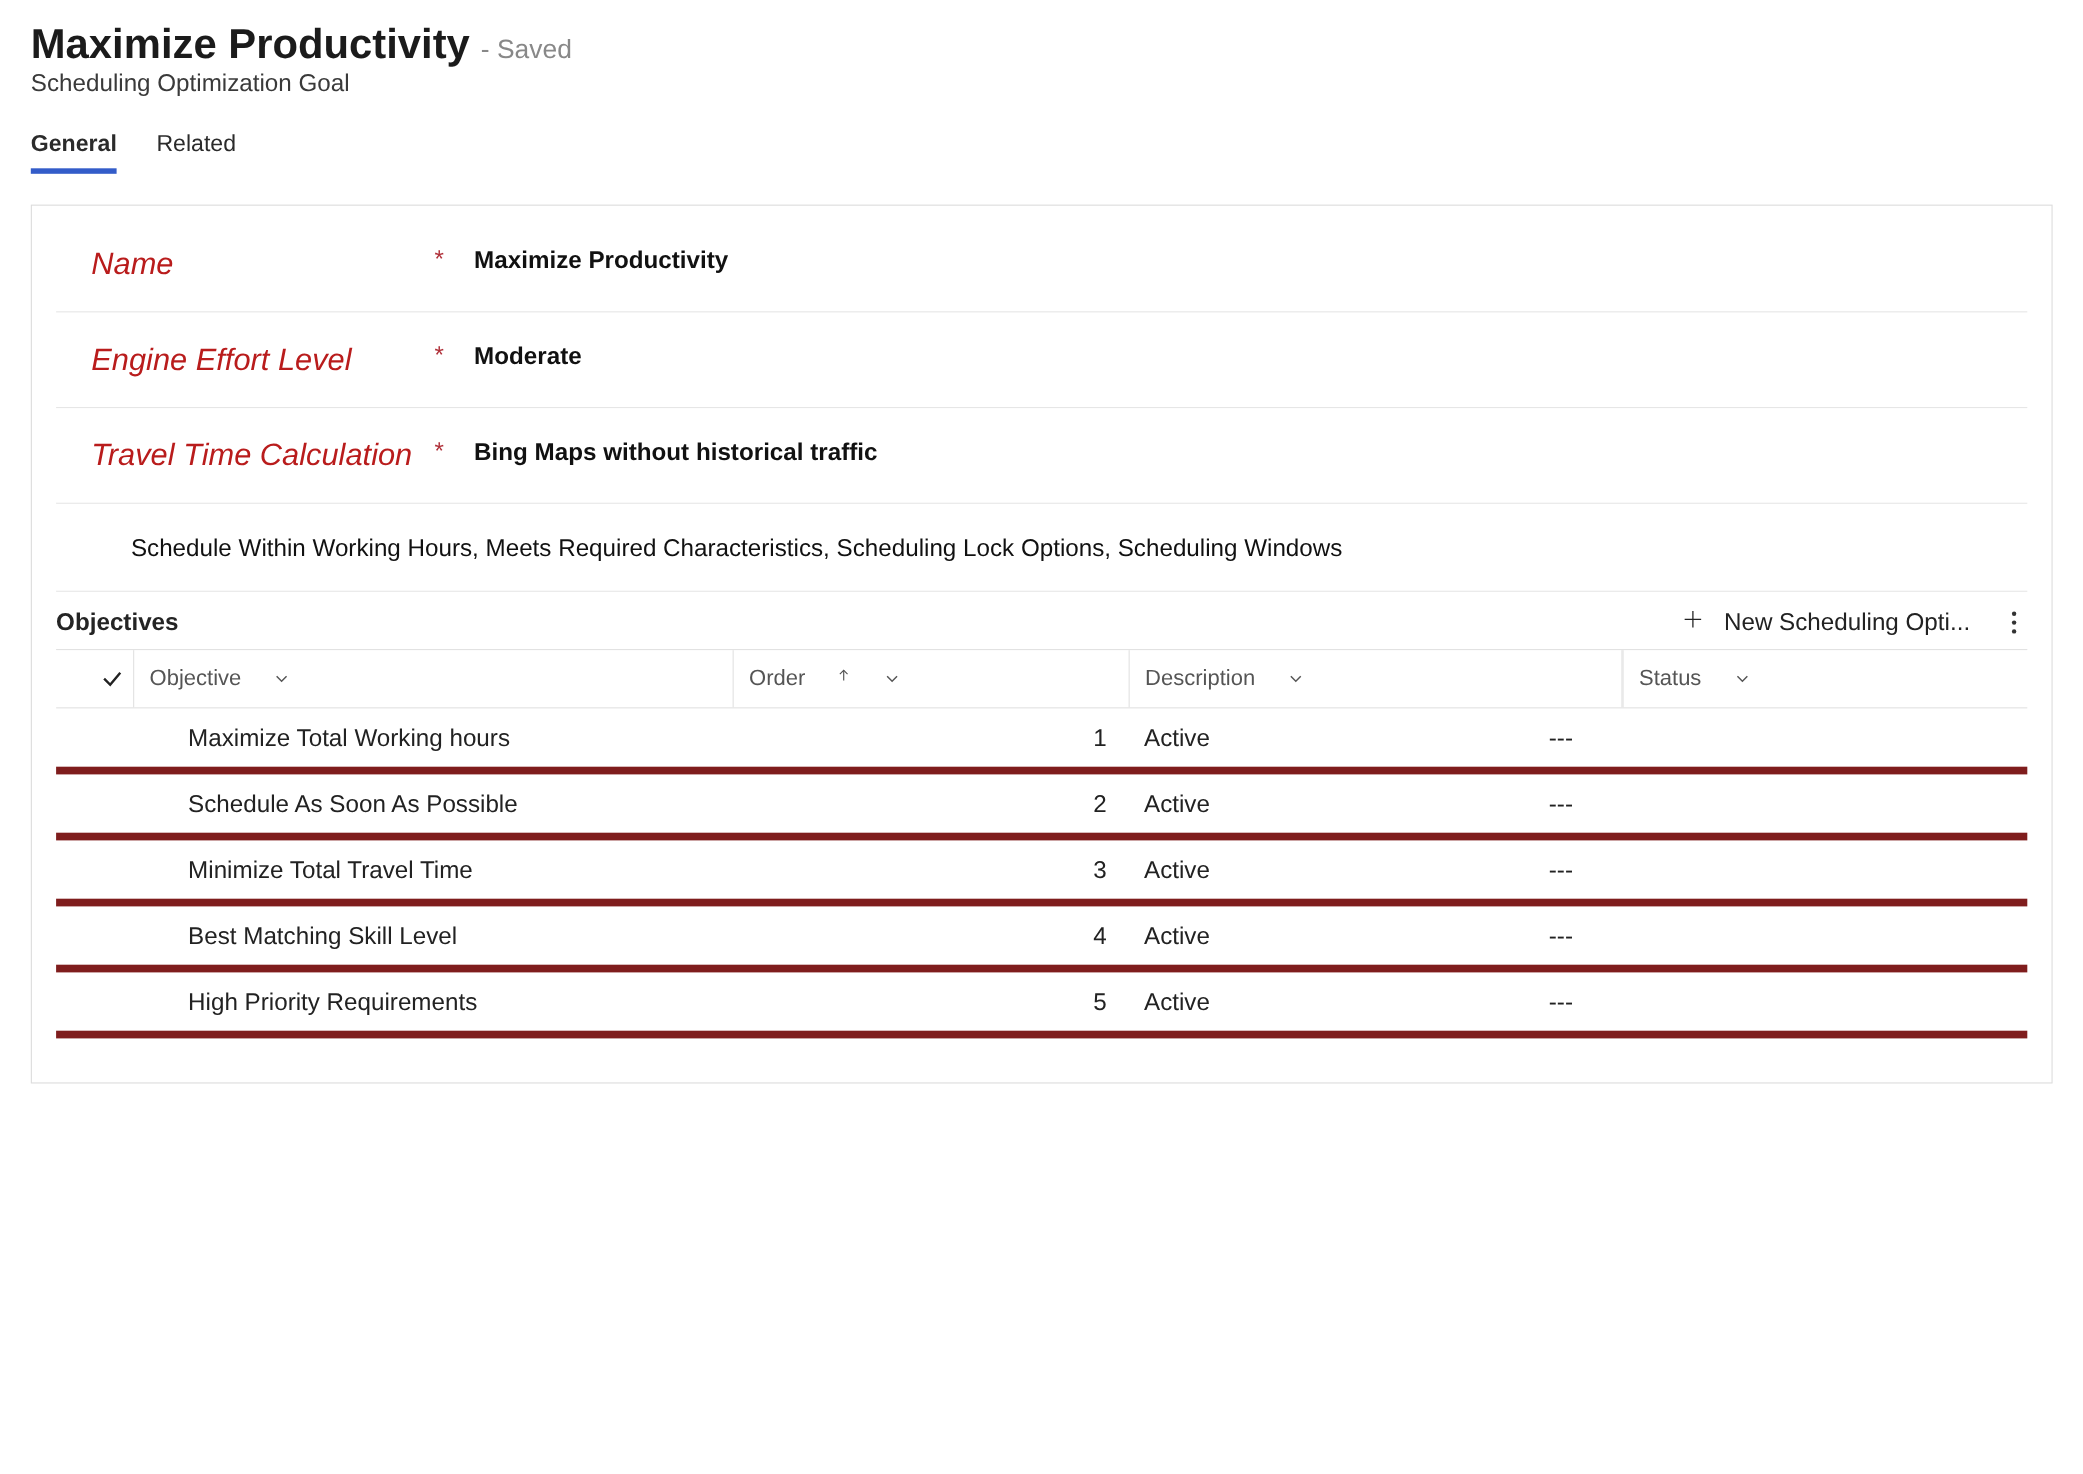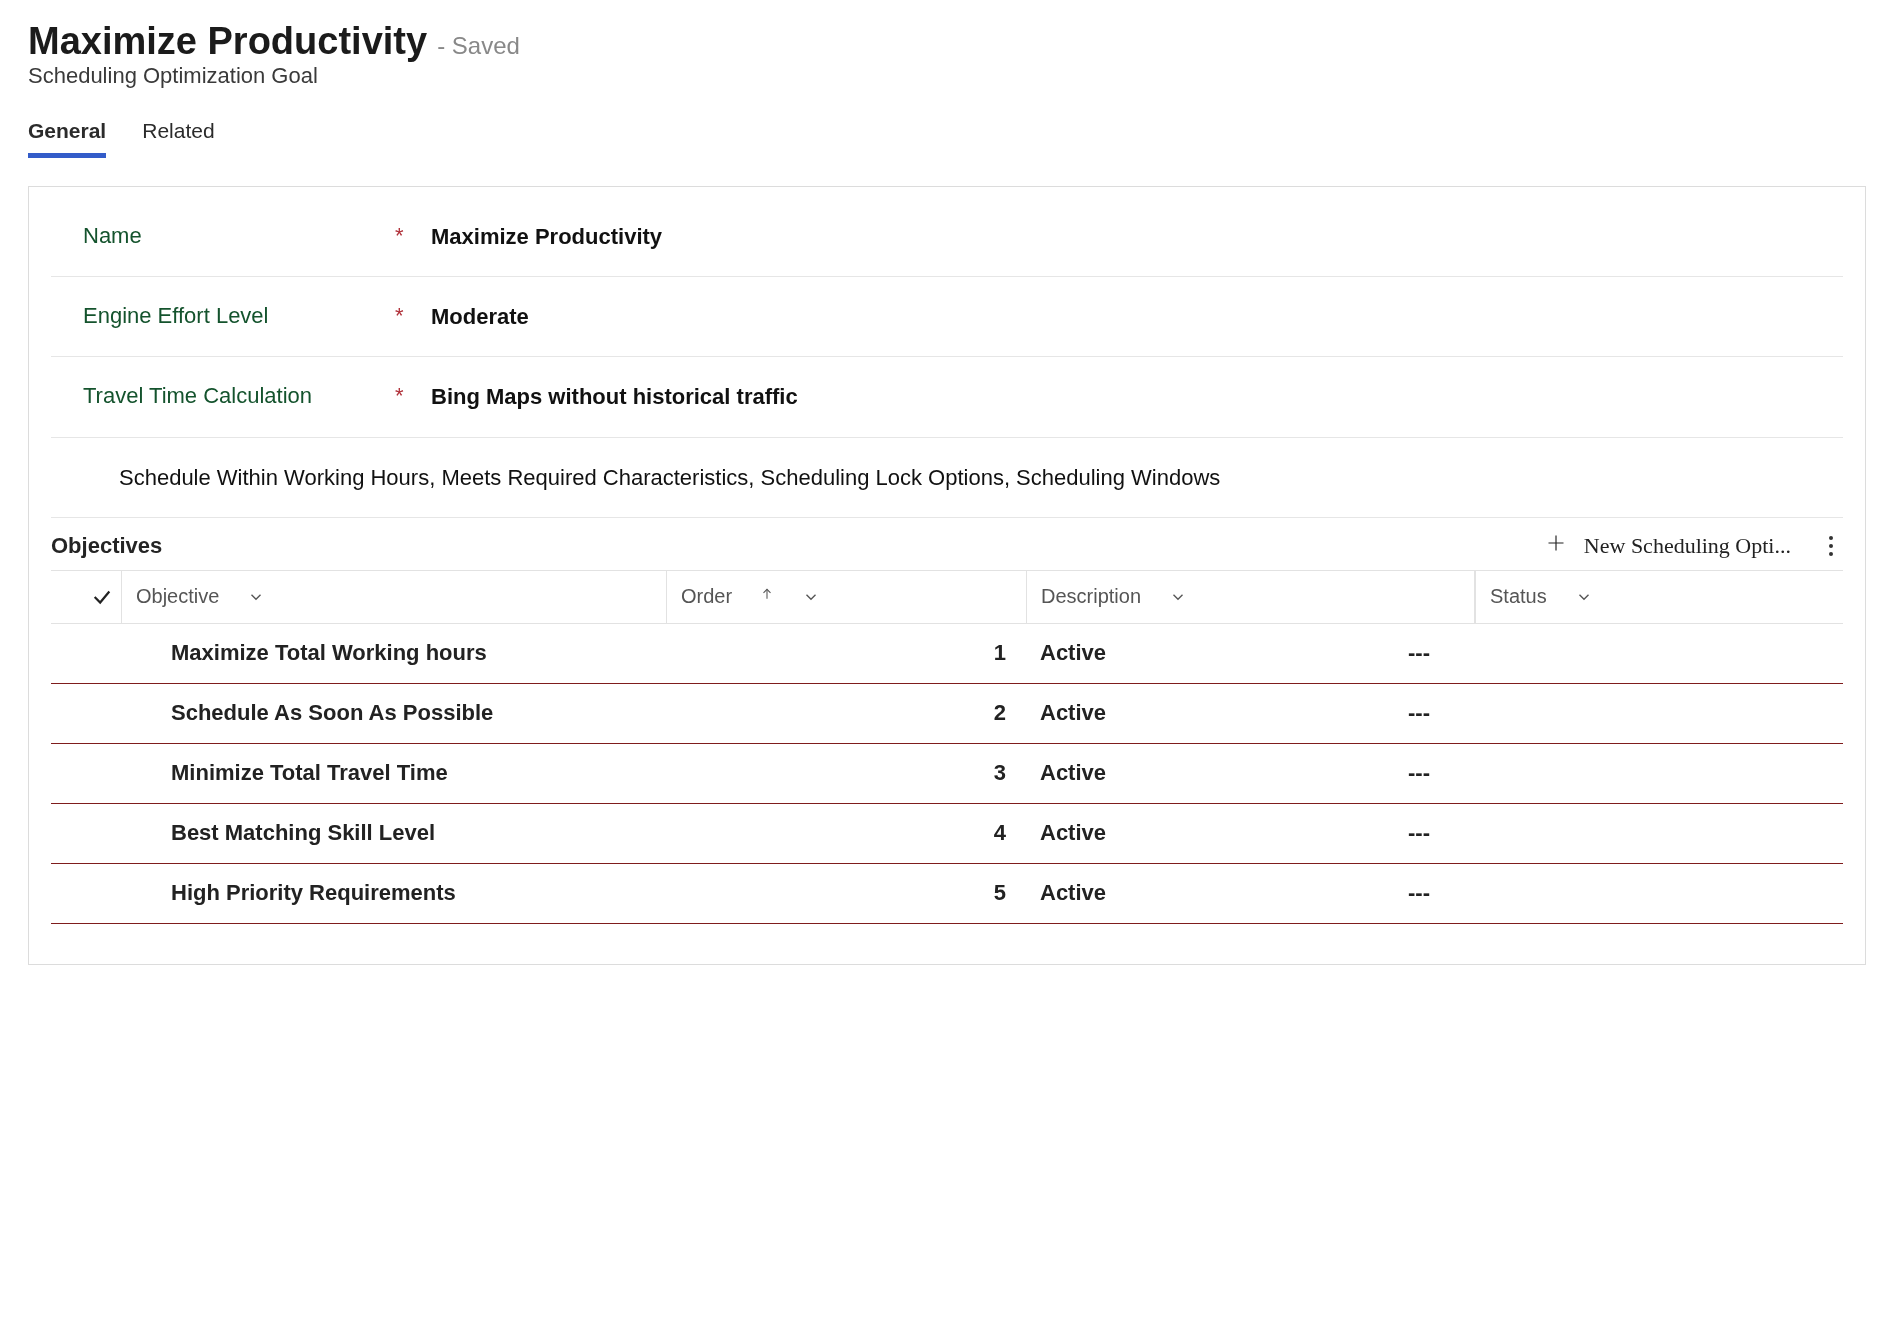--- a/index.html
+++ b/index.html
@@ -13,48 +13,48 @@
   .subtitle { font-size: 22px; color: #3a3a3a; margin-top: 0; }
 
   .tabs { display: flex; gap: 36px; margin-top: 30px; }
   .tab { font-size: 21px; color: #2b2b2b; padding-bottom: 10px; cursor: pointer; }
   .tab.active { font-weight: 600; border-bottom: 5px solid #335cc9; }
 
   .panel { border: 1px solid #dcdcdc; margin-top: 28px; padding: 10px 22px 40px 22px; }
 
   .field-row { display: flex; align-items: flex-start; border-bottom: 1px solid #e6e6e6; padding: 22px 0 22px 32px; }
   .field-row:last-of-type { border-bottom: none; }
-  .field-label { width: 312px; font-size: 22px; color: #14532d; line-height: 1.5; }
+  .field-label { width: 312px; font-size: 28px; color: #b91c1c; line-height: 1.5; font-style: italic; }
   .req { width: 36px; color: #b0313a; font-size: 22px; line-height: 1.5; }
   .field-value { flex: 1; font-size: 22px; color: #111; line-height: 1.6; }
   .field-value.bold { font-weight: 600; }
 
   .objectives-header { display: flex; align-items: center; justify-content: space-between; margin: 14px 0 10px 0; }
   .objectives-title { font-size: 22px; font-weight: 600; }
   .objectives-actions { display: flex; align-items: center; gap: 28px; }
-  .btn-new { display: flex; align-items: center; gap: 18px; font-size: 22px; color: #222; cursor: pointer; font-family: Liberation Serif, serif; }
+  .btn-new { display: flex; align-items: center; gap: 18px; font-size: 22px; color: #222; cursor: pointer; }
   .plus-icon svg { width: 20px; height: 20px; stroke: #222; stroke-width: 1.4; fill: none; }
   .more-icon { width: 24px; height: 28px; display: flex; align-items: center; justify-content: center; cursor: pointer; }
   .more-icon svg { width: 6px; height: 22px; fill: #333; }
 
   .grid { width: 100%; }
   .grid-header { display: flex; align-items: center; border-top: 1px solid #e2e2e2; border-bottom: 1px solid #e2e2e2; height: 54px; }
   .col-check { width: 70px; display: flex; justify-content: flex-end; padding-right: 8px; }
   .col-check svg { width: 22px; height: 22px; stroke: #222; stroke-width: 2.4; fill: none; }
   .col { display: flex; align-items: center; gap: 28px; height: 100%; padding-left: 14px; font-size: 20px; color: #555; }
   .col.divider { border-left: 1px solid #e2e2e2; }
   .col-objective { width: 545px; }
   .col-order { width: 360px; }
   .col-status { width: 368px; }
   .col-desc { flex: 1; border-right: 1px solid #e2e2e2; }
   .chev { width: 18px; height: 18px; }
   .chev svg { width: 18px; height: 18px; stroke: #555; stroke-width: 1.8; fill: none; }
   .arrow-up svg { width: 14px; height: 18px; stroke: #555; stroke-width: 1.8; fill: none; }
 
-  .grid-row { display: flex; align-items: center; height: 60px; border-bottom: 1px solid #7f1d1d; font-weight: bold; }
+  .grid-row { display: flex; align-items: center; height: 60px; border-bottom: 7px solid #7f1d1d; }
   .cell { font-size: 22px; color: #222; padding-left: 14px; }
   .cell-indent { width: 70px; }
   .cell-objective { width: 545px; padding-left: 50px; }
   .cell-order { width: 360px; text-align: right; padding-right: 20px; padding-left: 0; }
   .cell-status { width: 368px; }
   .cell-desc { flex: 1; }
 </style>
 </head>
 <body>
 

